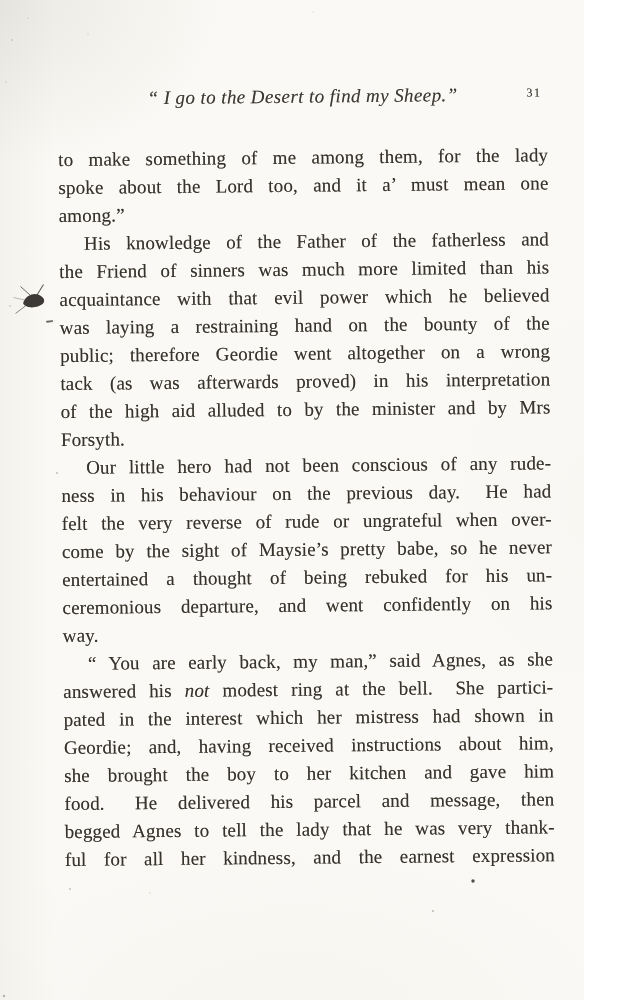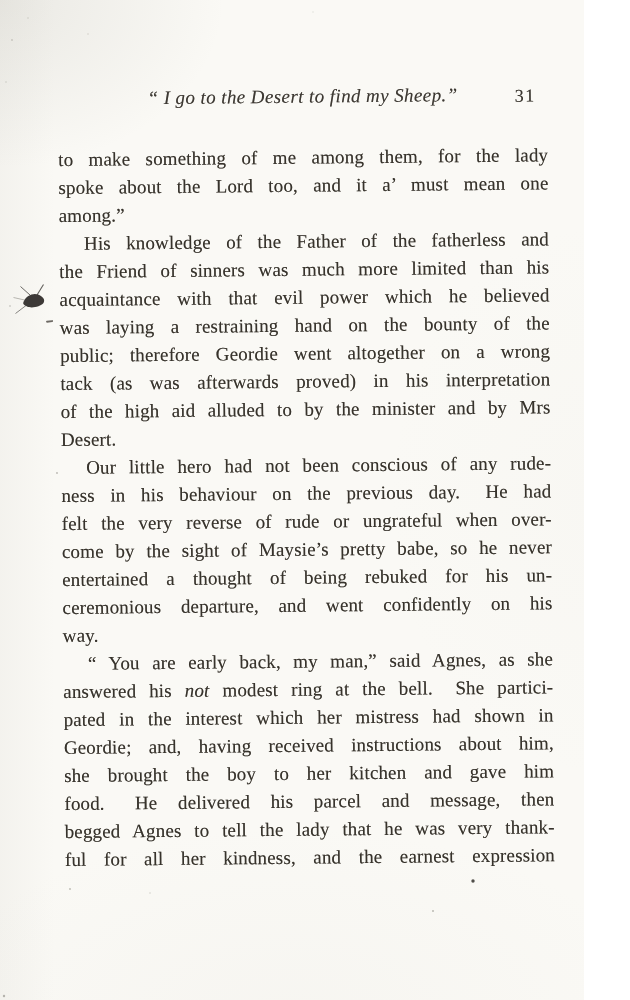--- a/index.html
+++ b/index.html
@@ -38,23 +38,23 @@
     display: block;
     text-align: center;
     font-style: italic;
     font-size: 19px;
     letter-spacing: 0.4px;
     color: #3d3933;
     text-shadow: 0 0 0.5px rgba(61,57,51,0.45);
   }
   .header .pagenum {
     position: absolute;
-    right: 12px;
+    right: 6px;
     top: 2px;
-    font-size: 18px;
+    font-size: 12px;
     letter-spacing: 1.5px;
     color: #3a362f;
     text-shadow: 0 0 0.5px rgba(58,54,47,0.45);
   }
   .textblock {
     position: absolute;
     left: 58px;
     top: 146px;
     width: 490px;
   }
@@ -95,21 +95,21 @@
         <div class="line"><span>to make something of me among them, for the lady</span></div>
         <div class="line"><span>spoke about the Lord too, and it a’ must mean one</span></div>
         <div class="line last"><span>among.”</span></div>
         <div class="line indent"><span>His knowledge of the Father of the fatherless and</span></div>
         <div class="line"><span>the Friend of sinners was much more limited than his</span></div>
         <div class="line"><span>acquaintance with that evil power which he believed</span></div>
         <div class="line"><span>was laying a restraining hand on the bounty of the</span></div>
         <div class="line"><span>public; therefore Geordie went altogether on a wrong</span></div>
         <div class="line"><span>tack (as was afterwards proved) in his interpretation</span></div>
         <div class="line"><span>of the high aid alluded to by the minister and by Mrs</span></div>
-        <div class="line last"><span>Desert.</span></div>
+        <div class="line last"><span>Forsyth.</span></div>
         <div class="line indent"><span>Our little hero had not been conscious of any rude-</span></div>
         <div class="line"><span>ness in his behaviour on the previous day.  He had</span></div>
         <div class="line"><span>felt the very reverse of rude or ungrateful when over-</span></div>
         <div class="line"><span>come by the sight of Maysie’s pretty babe, so he never</span></div>
         <div class="line"><span>entertained a thought of being rebuked for his un-</span></div>
         <div class="line"><span>ceremonious departure, and went confidently on his</span></div>
         <div class="line last"><span>way.</span></div>
         <div class="line indent"><span>“ You are early back, my man,” said Agnes, as she</span></div>
         <div class="line"><span>answered his </span><span class="it">not</span><span> modest ring at the bell.  She partici-</span></div>
         <div class="line"><span>pated in the interest which her mistress had shown in</span></div>

